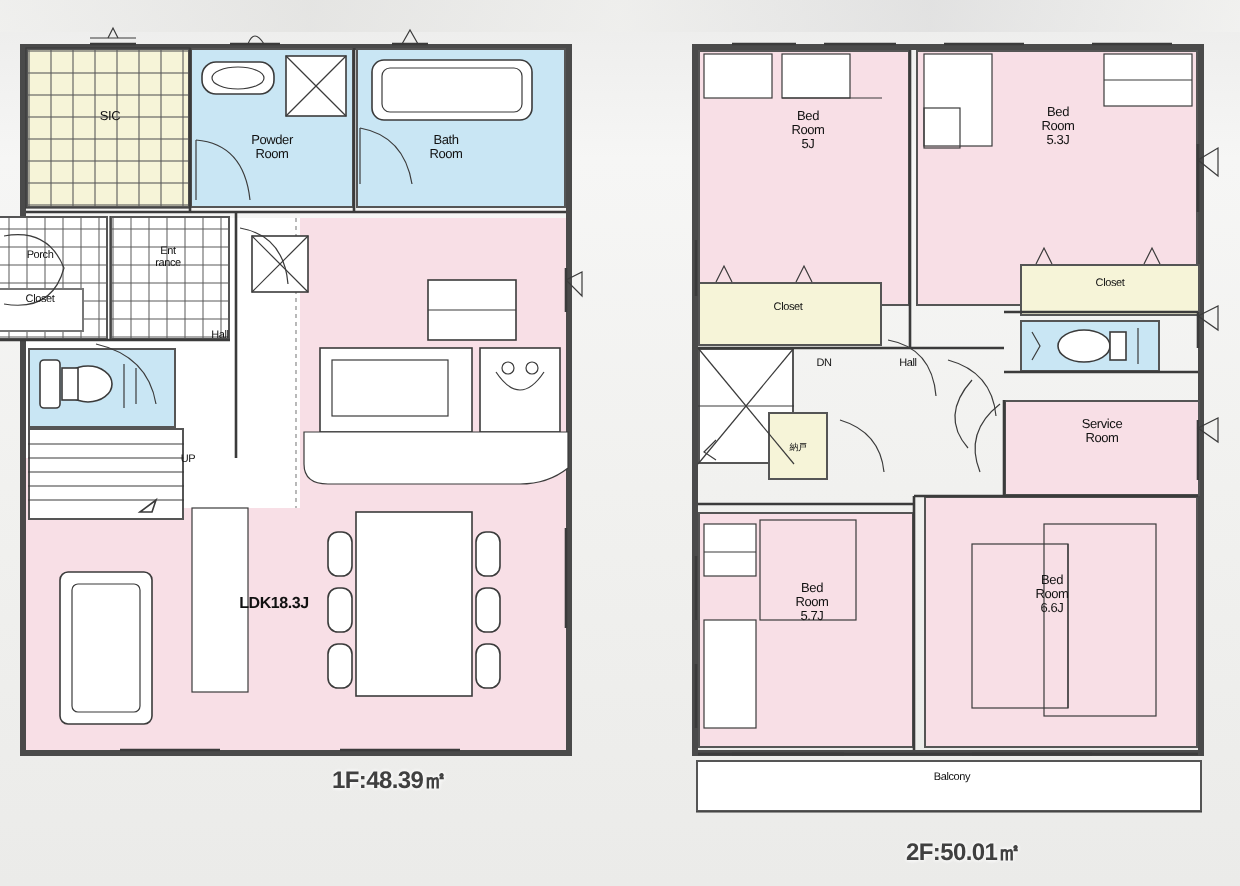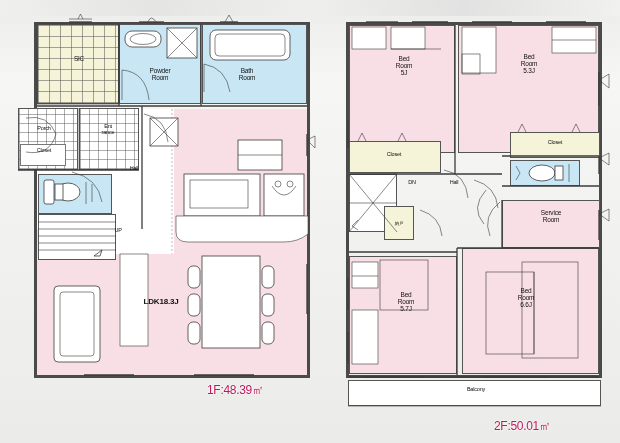--- a/index.html
+++ b/index.html
@@ -21,22 +21,22 @@
   .blue{background:#c9e6f4;}
   .cream{background:#f6f4d8;}
   .white{background:#ffffff;}
   .outline{border:1px solid #555;}
   .outline2{border:1px solid #777;}
   .lbl{position:absolute;font-family:"Liberation Sans",sans-serif;color:#111;
        text-align:center;line-height:1.05;white-space:pre-line;letter-spacing:-.2px;}
   .lbl-xs{font-size:5.5px;}
   .lbl-s{font-size:6.5px;}
   .lbl-m{font-size:8px;font-weight:bold;}
-  .area-lbl{position:absolute;font-size:12px;font-weight:normal;color:#be185d;
-       letter-spacing:-.3px;text-shadow:0 0 2px #fff,0 0 2px #fff;margin-left:41px;}
+  .area-lbl{position:absolute;font-size:12px;font-weight:bold;color:#404040;
+       letter-spacing:-.3px;text-shadow:0 0 2px #fff,0 0 2px #fff;}
 
   
   .hatch-grid{
     background-image:
       repeating-linear-gradient(0deg,rgba(90,90,90,.55) 0 1px,transparent 1px 11px),
       repeating-linear-gradient(90deg,rgba(90,90,90,.55) 0 1px,transparent 1px 11px);
   }
   .hatch-grid-sm{
     background-image:
       repeating-linear-gradient(0deg,rgba(90,90,90,.5) 0 1px,transparent 1px 9px),
@@ -51,21 +51,21 @@
   .ink .thick{stroke-width:1.3;}
   .ink .grey{stroke:#8a8a8a;}
 </style>
 </head>
 <body>
 
 <div id="stage">
   <div class="bg-wash"></div>
   <div class="bg-top-noise"></div>
 
-  <div class="plan" id="f1" style="left:24px;top:14px;width:292px;height:392px;">
+  <div class="plan" id="f1" style="left:0;top:14px;width:292px;height:392px;">
 
     <div class="wall" style="left:10px;top:8px;width:276px;height:2.5px;"></div>
     <div class="wall" style="left:10px;top:8px;width:2.5px;height:355px;"></div>
     <div class="wall" style="left:283px;top:8px;width:2.5px;height:355px;"></div>
     <div class="wall" style="left:10px;top:361px;width:276px;height:2.5px;"></div>
 
     <div class="room pink" style="left:13px;top:95px;width:270px;height:266px;"></div>
 
     <div class="room white" style="left:13px;top:95px;width:105px;height:120px;"></div>
     <div class="room white" style="left:90px;top:95px;width:60px;height:145px;"></div>

